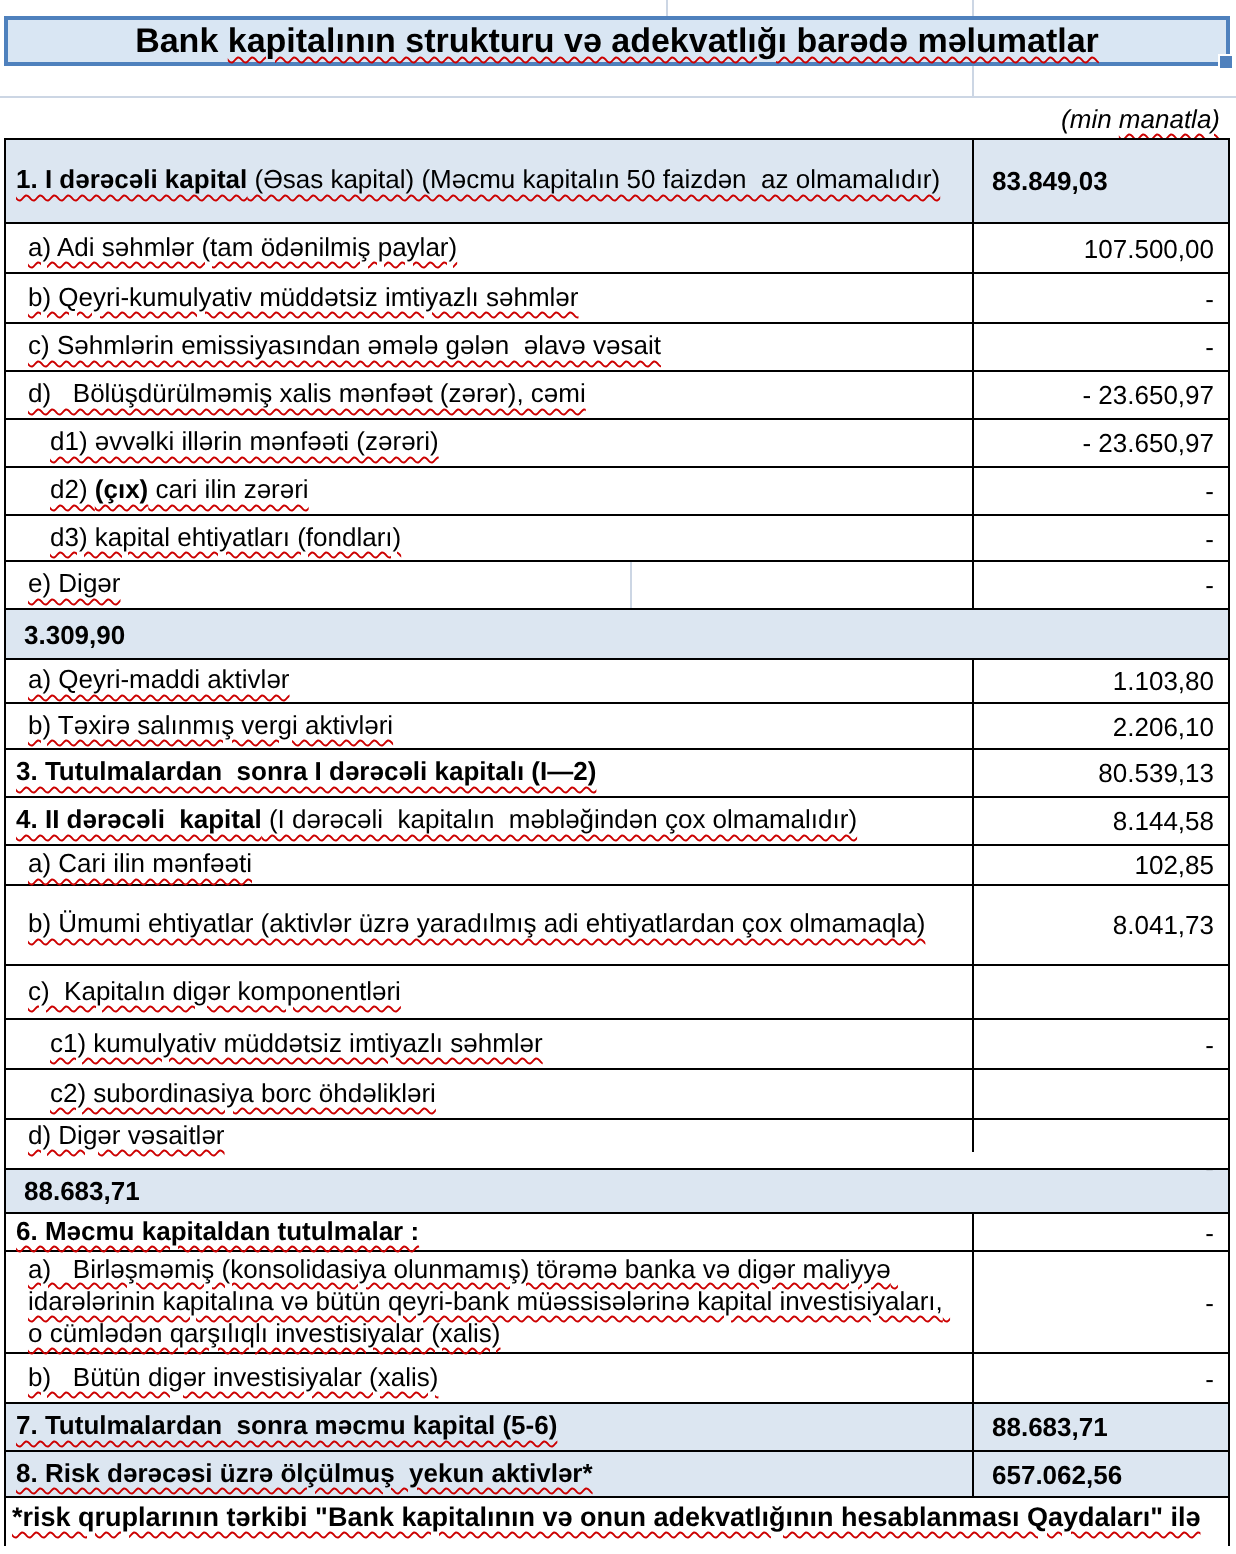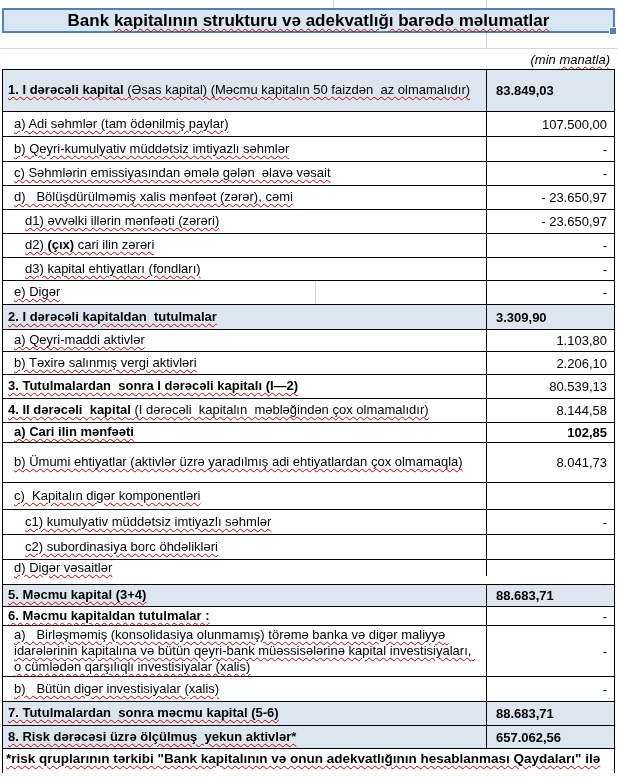--- a/index.html
+++ b/index.html
@@ -165,23 +165,20 @@
       <div class="row" style="height: 24px;">
         <div class="cell label ind1">
           <span><span class="sq">e) Digər</span></span>
           <div class="cell-divider"></div>
         </div>
         <div class="cell value v-right">
           <span>-</span>
         </div>
       </div>
       <div class="row shaded" style="height: 25px;">
-        <div class="cell label ind0">
-          <span><b class="sq">2. I dərəcəli kapitaldan  tutulmalar</b></span>
-        </div>
         <div class="cell value v-left v-bold">
           <span>3.309,90</span>
         </div>
       </div>
       <div class="row" style="height: 22px;">
         <div class="cell label ind1">
           <span><span class="sq">a) Qeyri-maddi aktivlər</span></span>
         </div>
         <div class="cell value v-right">
           <span>1.103,80</span>
@@ -204,21 +201,21 @@
         </div>
       </div>
       <div class="row" style="height: 24px;">
         <div class="cell label ind0">
           <span><b class="sq">4. II dərəcəli  kapital</b><span class="sq"> (I dərəcəli  kapitalın  məbləğindən çox olmamalıdır)</span></span>
         </div>
         <div class="cell value v-right">
           <span>8.144,58</span>
         </div>
       </div>
-      <div class="row" style="height: 20px; font-weight: bold;">
+      <div class="row" style="height: 20px;">
         <div class="cell label ind1">
           <span><span class="sq">a) Cari ilin mənfəəti</span></span>
         </div>
         <div class="cell value v-right">
           <span>102,85</span>
         </div>
       </div>
       <div class="row" style="height: 40px;">
         <div class="cell label ind1">
           <span><span class="sq">b) Ümumi ehtiyatlar (aktivlər üzrə yaradılmış adi ehtiyatlardan çox olmamaqla)</span></span>
@@ -253,23 +250,20 @@
       </div>
       <div class="row" style="height: 25px; flex-direction: column;">
         <div class="cell label ind1">
           <span><span class="sq">d) Digər vəsaitlər</span></span>
         </div>
         <div class="cell value v-right">
           <span>-</span>
         </div>
       </div>
       <div class="row shaded" style="height: 22px;">
-        <div class="cell label ind0">
-          <span><b class="sq">5. Məcmu kapital (3+4)</b></span>
-        </div>
         <div class="cell value v-left v-bold">
           <span>88.683,71</span>
         </div>
       </div>
       <div class="row" style="height: 19px; gap: 48px;">
         <div class="cell label ind0">
           <span><b class="sq">6. Məcmu kapitaldan tutulmalar :</b></span>
         </div>
         <div class="cell value v-right">
           <span>-</span>

